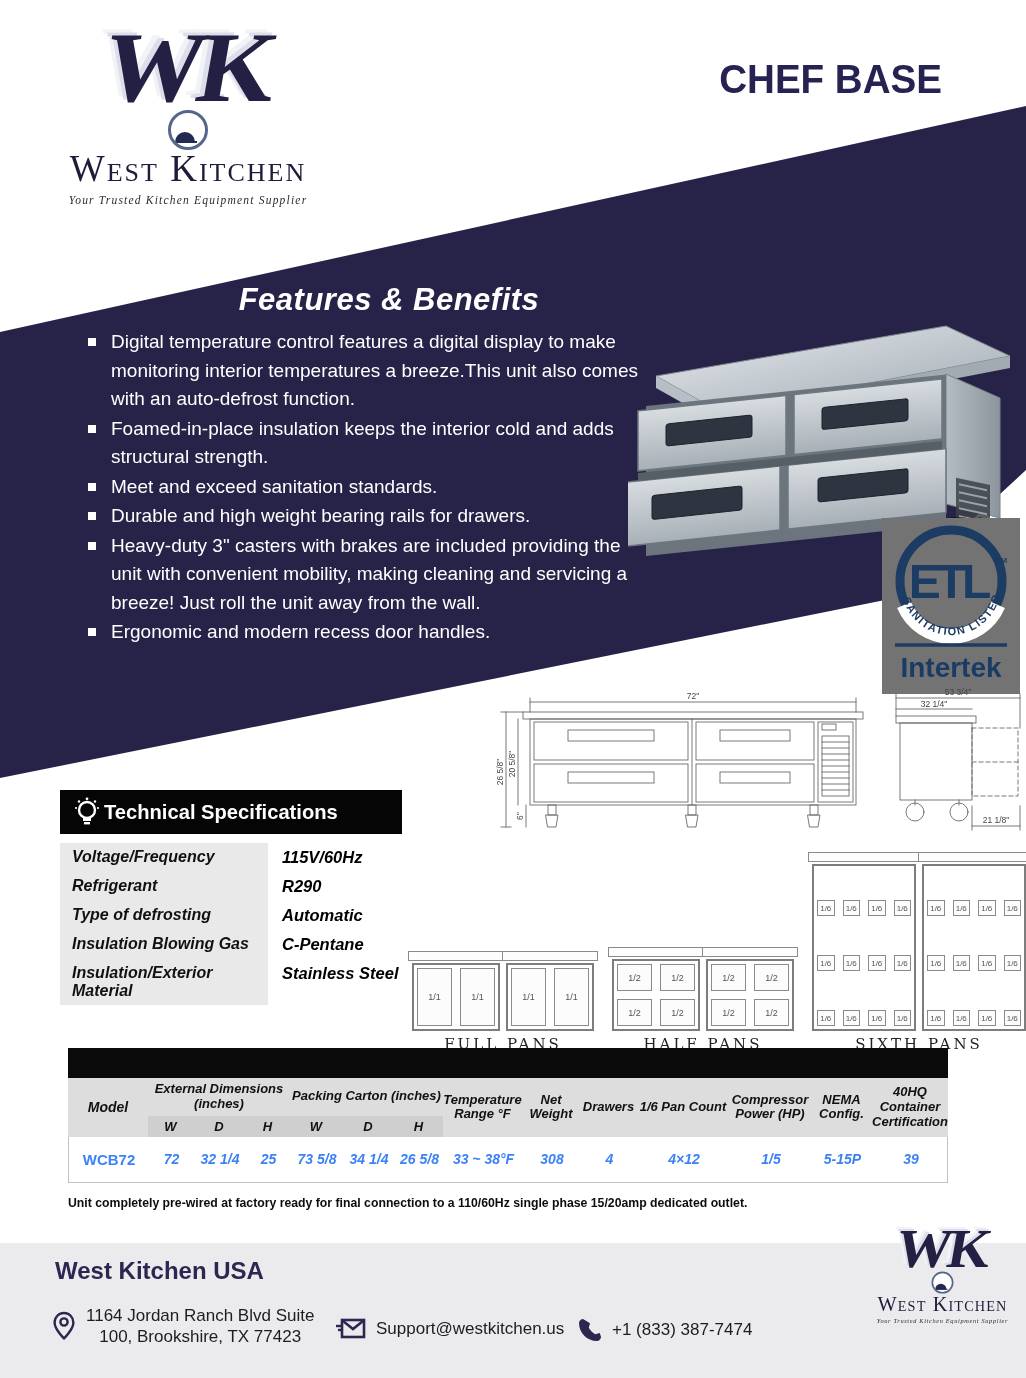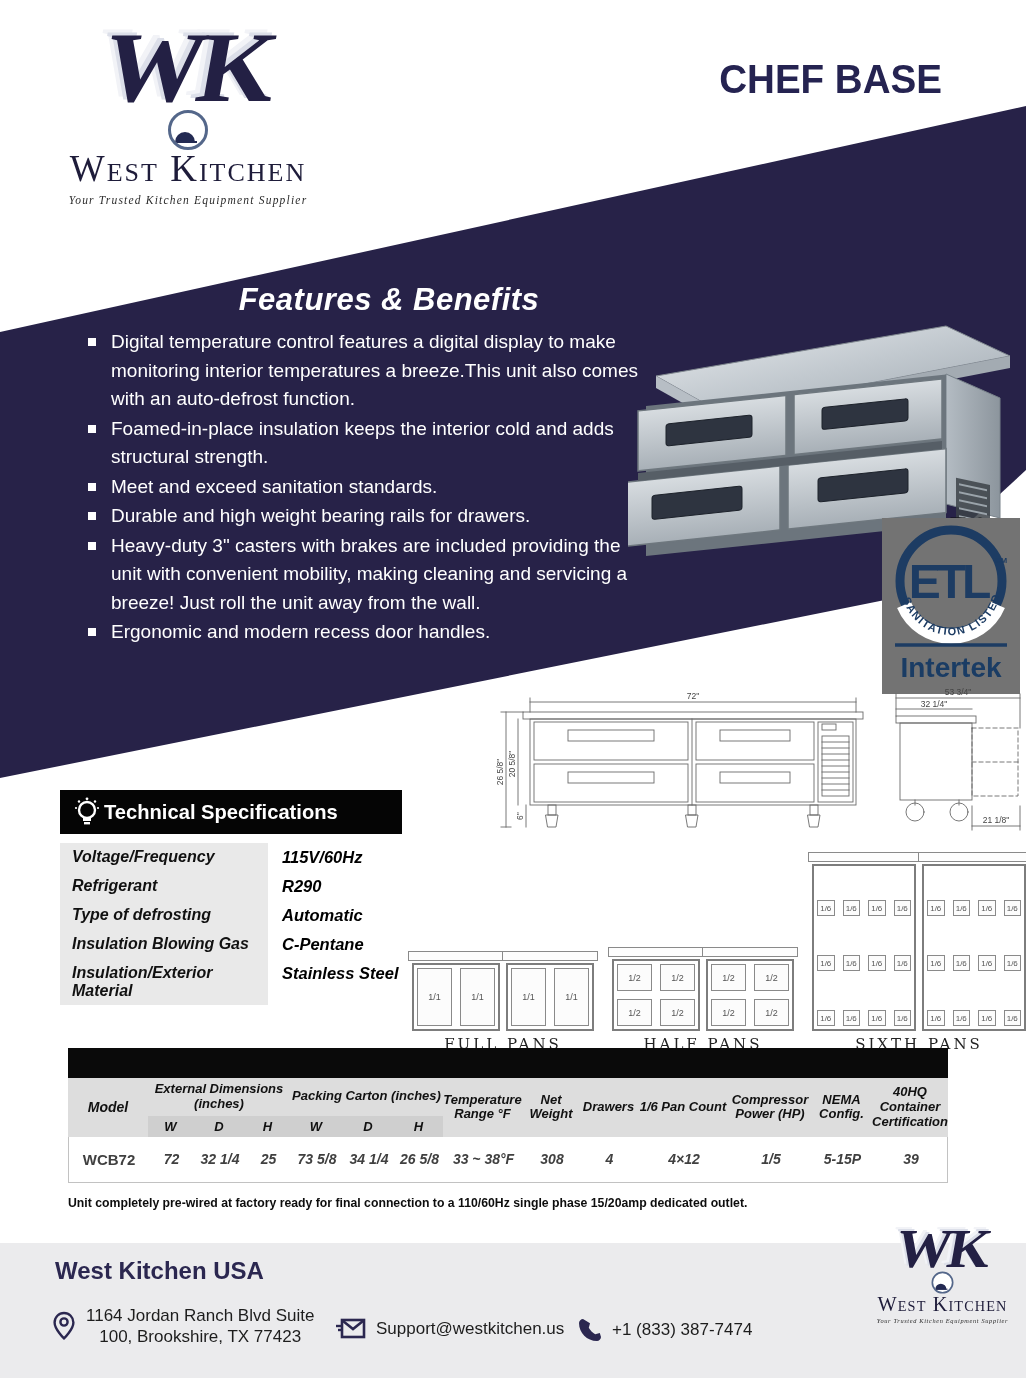--- a/index.html
+++ b/index.html
@@ -88,21 +88,21 @@
     text-align:center;padding:4px 2px;}
   .st-model{grid-row:1/3;grid-column:1;font-size:14px;}
   .st-ext{grid-row:1;grid-column:2/5;}
   .st-pack{grid-row:1;grid-column:5/8;}
   .st-sub{grid-row:2;font-size:13px;background:#cfcfcf;padding:3px 0;display:flex;
     align-items:center;justify-content:center;}
   .st-span2{grid-row:1/3;}
   .st-datarow{display:grid;
     grid-template-columns:80px 45px 52px 45px 52px 52px 49px 79px 58px 57px 92px 82px 61px 76px;
     background:#fff;border:1px solid #c2c2c2;border-top:none;}
-  .st-cell{font-size:14px;font-weight:bold;font-style:italic;color:#404040;text-align:center;
+  .st-cell{font-size:14px;font-weight:bold;font-style:italic;color:#3b82f6;text-align:center;
     padding:14px 1px;}
   .st-cell.model{font-style:normal;font-size:15px;}
   .spec-note{position:absolute;left:68px;top:1196px;font-size:12.5px;font-weight:bold;
     color:#0d0d0d;transform:scaleX(0.98);transform-origin:left;}
 
   
   .footer{position:absolute;left:0;top:1243px;width:1026px;height:135px;background:#ebebed;}
   .footer-company{position:absolute;left:55px;top:14px;font-size:24px;font-weight:bold;
     color:#2b2750;}
   .f-item{position:absolute;display:flex;align-items:center;gap:10px;color:#1d1d1d;

